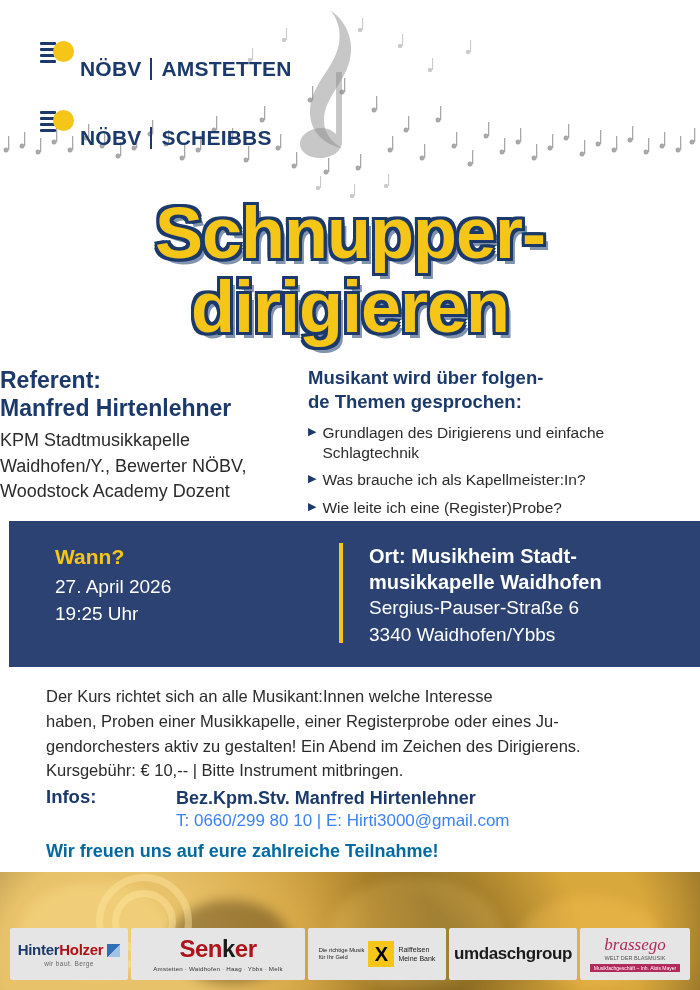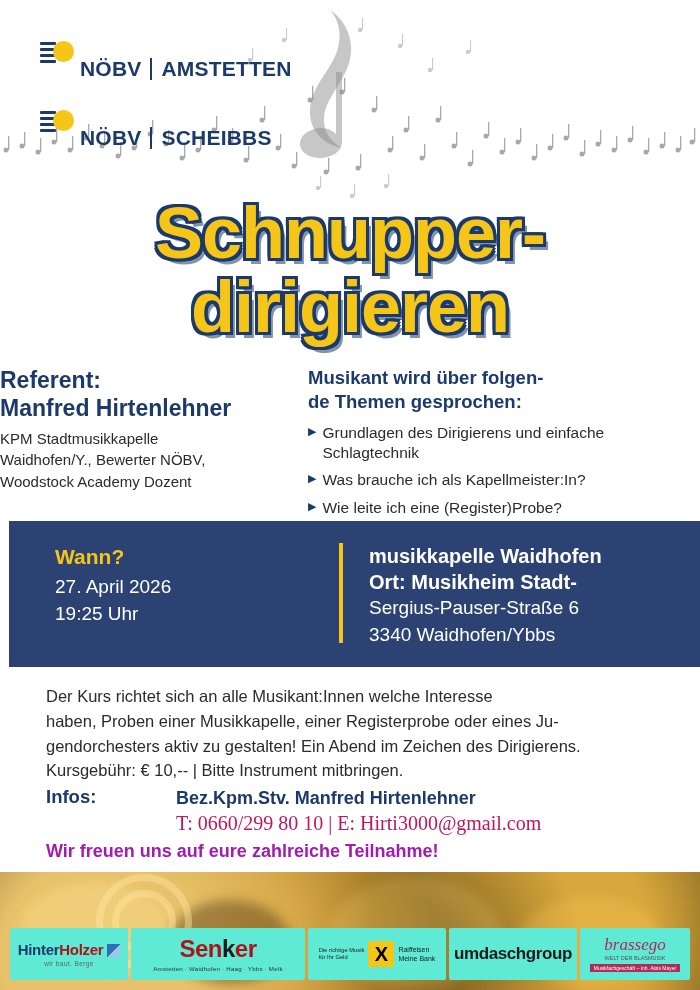--- a/index.html
+++ b/index.html
@@ -122,21 +122,21 @@
   }
   .ref-name {
     color: #1b3a6b;
     font-weight: bold;
     font-size: 23px;
     line-height: 1.22;
     margin-bottom: 6px;
   }
   .ref-sub {
     color: #2b2b2b;
-    font-size: 15px;
+    font-size: 18px;
     line-height: 1.42;
   }
   .topics-head {
     color: #1b3a6b;
     font-weight: bold;
     font-size: 18.5px;
     line-height: 1.3;
     margin-bottom: 9px;
   }
   .topic {
@@ -221,29 +221,28 @@
     width: 130px;
     flex: 0 0 130px;
   }
   .infos-name {
     color: #1b3a6b;
     font-weight: bold;
     font-size: 18px;
     line-height: 1.35;
   }
   .infos-contact {
-    color: #be185d;
-    font-size: 20px;
+    color: #3b82f6;
+    font-size: 17px;
     line-height: 1.35;
-    font-family: Liberation Serif, serif;
   }
   .closing {
     position: absolute;
     left: 46px; top: 841px;
-    color: #a21caf;
+    color: #0369a1;
     font-weight: bold;
     font-size: 18px;
     z-index: 5;
   }
 
   
   .photo-strip {
     position: absolute;
     left: 0; top: 872px;
     width: 700px; height: 118px;
@@ -278,21 +277,21 @@
     position: absolute;
     left: 0; top: 918px;
     width: 700px; height: 72px;
     z-index: 6;
     display: flex;
     align-items: center;
     justify-content: space-between;
     padding: 0 10px;
   }
   .sp {
-    background: #5eead4;
+    background: #e5e5e5;
     height: 52px;
     border-radius: 2px;
     display: flex;
     align-items: center;
     justify-content: center;
     flex-direction: column;
     overflow: hidden;
     padding: 2px 6px;
   }
   .sp1 { width: 118px; }
@@ -516,22 +515,22 @@
   </div>
 
   <div class="band">
     <div class="band-left">
       <div class="band-head">Wann?</div>
       <div class="band-text">27. April 2026</div>
       <div class="band-text">19:25 Uhr</div>
     </div>
     <div class="band-divider"></div>
     <div class="band-right">
+      <div class="band-head-white">Ort: Musikheim Stadt-</div>
       <div class="band-head-white">musikkapelle Waidhofen</div>
-      <div class="band-head-white">Ort: Musikheim Stadt-</div>
       <div class="band-text">Sergius-Pauser-Straße 6</div>
       <div class="band-text">3340 Waidhofen/Ybbs</div>
     </div>
   </div>
 
   <div class="body-text">
     <div>Der Kurs richtet sich an alle Musikant:Innen welche Interesse</div>
     <div>haben, Proben einer Musikkapelle, einer Registerprobe oder eines Ju-</div>
     <div>gendorchesters aktiv zu gestalten! Ein Abend im Zeichen des Dirigierens.</div>
     <div>Kursgebühr: € 10,-- | Bitte Instrument mitbringen.</div>

